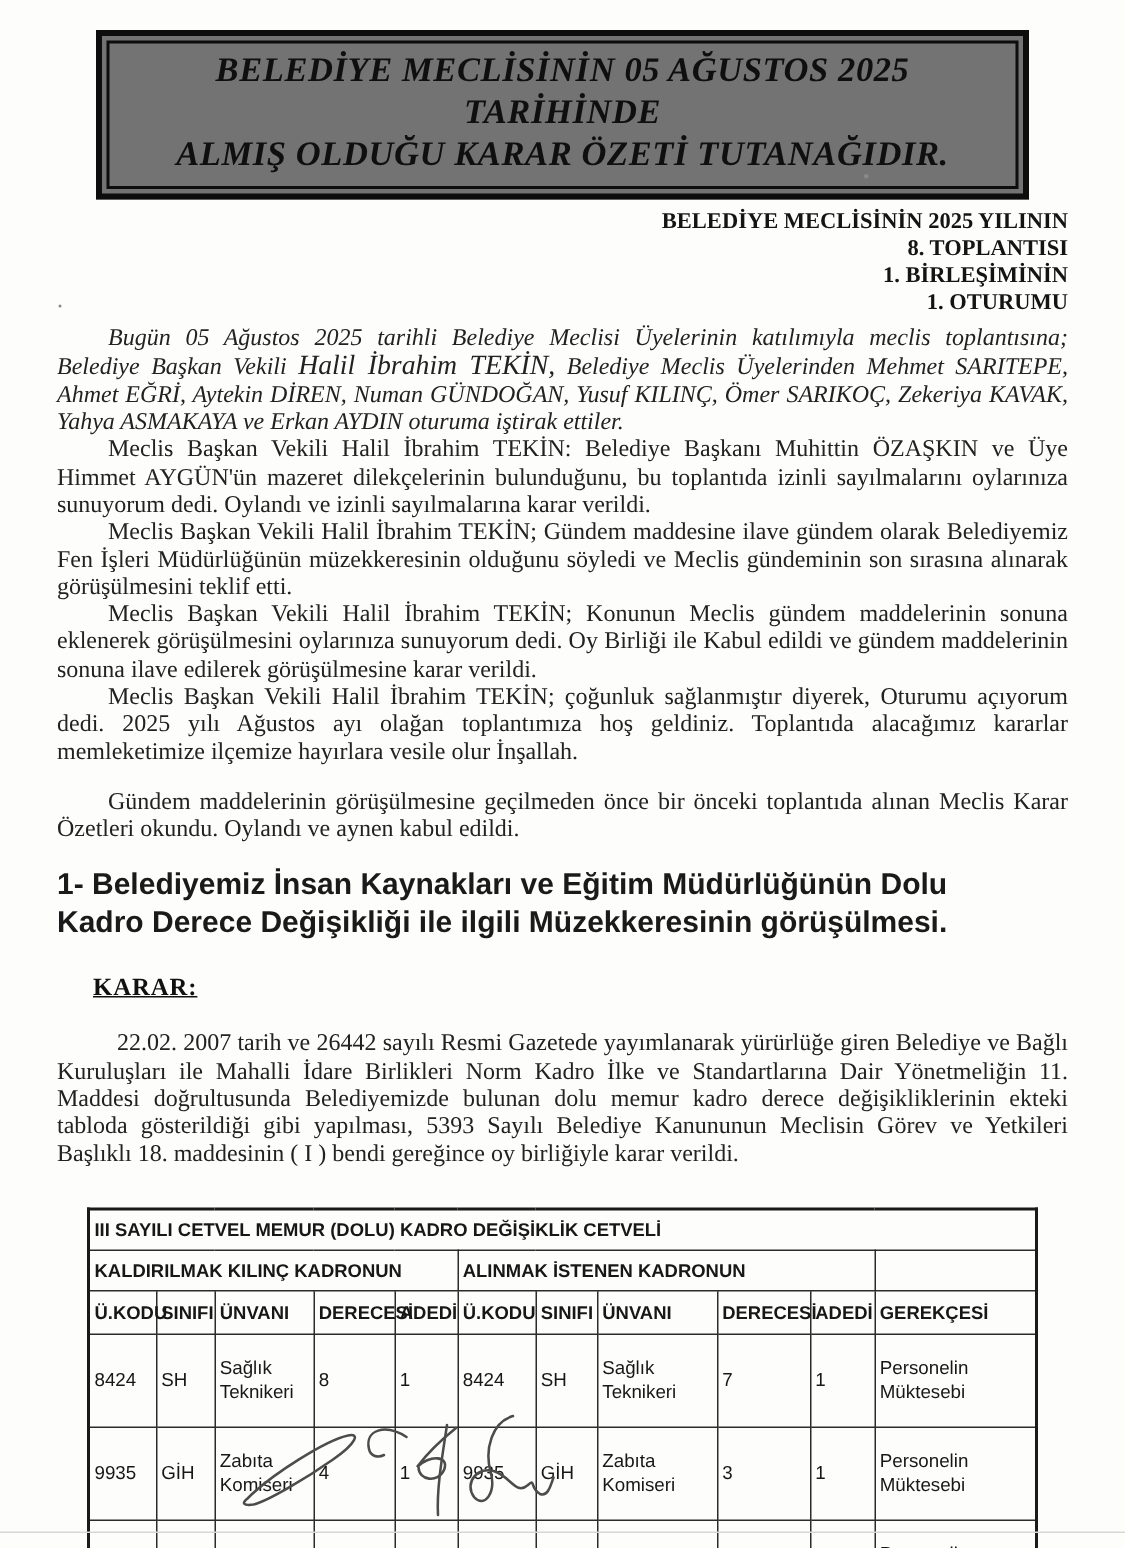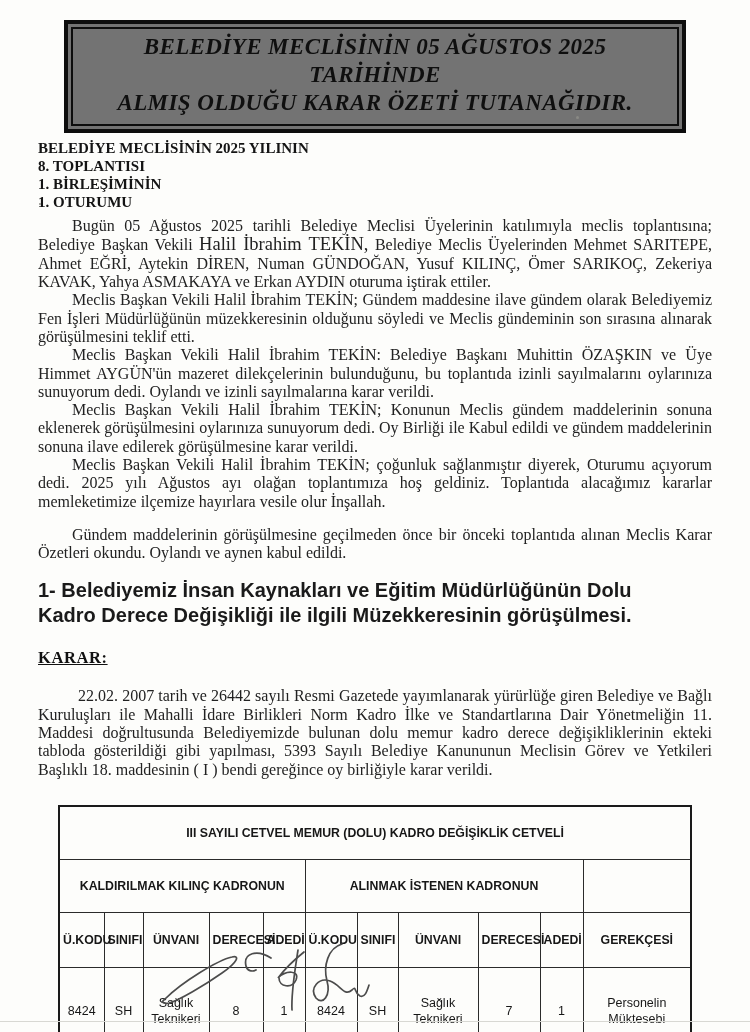--- a/index.html
+++ b/index.html
@@ -26,37 +26,37 @@
     text-align:center;
     font-weight:bold;
     font-style:italic;
     font-size:23px;
     line-height:1.22;
     letter-spacing:0.4px;
     color:#0f0f0f;
   }
 
   .subtitle{
-    text-align:left;
+    text-align:right;
     font-weight:bold;
     font-size:15px;
     line-height:18px;
     color:#141414;
     margin-bottom:6px;
   }
 
   p.body-par{
     margin:0;
     font-size:16px;
     line-height:18.3px;
     text-align:justify;
     text-indent:34px;
     color:#222;
   }
-  p.first{margin-top:6px;}
+  p.first{margin-top:6px;font-style:italic;}
   .big-name{font-size:18.5px;}
   p.gap-top{}
   p.gap-top2{margin-top:15px;}
 
   .agenda{
     margin-top:16px;
     font-family:"Liberation Sans", sans-serif;
     font-weight:bold;
     font-size:20px;
     line-height:25px;
@@ -64,38 +64,38 @@
     padding-right:40px;
   }
 
   .karar-label{
     margin-top:20px;
     font-weight:bold;
     font-size:16.5px;
     text-decoration:underline;
     letter-spacing:0.6px;
     color:#111;
+    margin-left:24px;
   }
   p.karar-text{margin-top:19px;text-indent:40px;}
 
   
   .table-wrap{margin:26px 0 0 20px;}
   table.kadro{
     border-collapse:collapse;
     width:632px;
     table-layout:fixed;
     font-family:"Liberation Sans", sans-serif;
     color:#171717;
     background:#fdfdfb;
   }
   table.kadro td{
     border:1.5px solid #2b2b2b;
-    text-align:center;
     vertical-align:middle;
-    padding:15px 3px;
+    padding:2px 3px;
     font-size:12.3px;
     line-height:1.35;
   }
   td.t-title{font-weight:bold;font-size:12.6px;height:22px;}
   td.t-group{font-weight:bold;font-size:12.6px;height:22px;}
   td.t-colh{font-weight:bold;font-size:12px;height:24px;}
   tr.data-row td{height:57px;font-size:12.5px;}
   td.thick-left{border-left:3px solid #1a1a1a;}
   table.kadro{border:2.5px solid #1a1a1a;}
 
@@ -123,23 +123,23 @@
 
   <div class="subtitle">
     <div>BELEDİYE MECLİSİNİN 2025 YILININ</div>
     <div>8. TOPLANTISI</div>
     <div>1. BİRLEŞİMİNİN</div>
     <div>1. OTURUMU</div>
   </div>
 
   <p class="body-par first"><span>Bugün 05 Ağustos 2025 tarihli Belediye Meclisi Üyelerinin katılımıyla meclis toplantısına; Belediye Başkan Vekili </span><span class="big-name">Halil İbrahim TEKİN,</span><span> Belediye Meclis Üyelerinden Mehmet SARITEPE, Ahmet EĞRİ, Aytekin DİREN, Numan GÜNDOĞAN, Yusuf KILINÇ, Ömer SARIKOÇ, Zekeriya KAVAK, Yahya ASMAKAYA ve Erkan AYDIN oturuma iştirak ettiler.</span></p>
 
+  <p class="body-par">Meclis Başkan Vekili Halil İbrahim TEKİN: Belediye Başkanı Muhittin ÖZAŞKIN ve Üye Himmet AYGÜN'ün mazeret dilekçelerinin bulunduğunu, bu toplantıda izinli sayılmalarını oylarınıza sunuyorum dedi. Oylandı ve izinli sayılmalarına karar verildi.</p>
+
   <p class="body-par">Meclis Başkan Vekili Halil İbrahim TEKİN; Gündem maddesine ilave gündem olarak Belediyemiz Fen İşleri Müdürlüğünün müzekkeresinin olduğunu söyledi ve Meclis gündeminin son sırasına alınarak görüşülmesini teklif etti.</p>
-
-  <p class="body-par">Meclis Başkan Vekili Halil İbrahim TEKİN: Belediye Başkanı Muhittin ÖZAŞKIN ve Üye Himmet AYGÜN'ün mazeret dilekçelerinin bulunduğunu, bu toplantıda izinli sayılmalarını oylarınıza sunuyorum dedi. Oylandı ve izinli sayılmalarına karar verildi.</p>
 
   <p class="body-par">Meclis Başkan Vekili Halil İbrahim TEKİN; Konunun Meclis gündem maddelerinin sonuna eklenerek görüşülmesini oylarınıza sunuyorum dedi. Oy Birliği ile Kabul edildi ve gündem maddelerinin sonuna ilave edilerek görüşülmesine karar verildi.</p>
 
   <p class="body-par gap-top">Meclis Başkan Vekili Halil İbrahim TEKİN; çoğunluk sağlanmıştır diyerek, Oturumu açıyorum dedi. 2025 yılı Ağustos ayı olağan toplantımıza hoş geldiniz. Toplantıda alacağımız kararlar memleketimize ilçemize hayırlara vesile olur İnşallah.</p>
 
   <p class="body-par gap-top2">Gündem maddelerinin görüşülmesine geçilmeden önce bir önceki toplantıda alınan Meclis Karar Özetleri okundu. Oylandı ve aynen kabul edildi.</p>
 
   <div class="agenda">1- Belediyemiz İnsan Kaynakları ve Eğitim Müdürlüğünün Dolu Kadro Derece Değişikliği ile ilgili Müzekkeresinin görüşülmesi.</div>
 
   <div class="karar-label">KARAR:</div>

